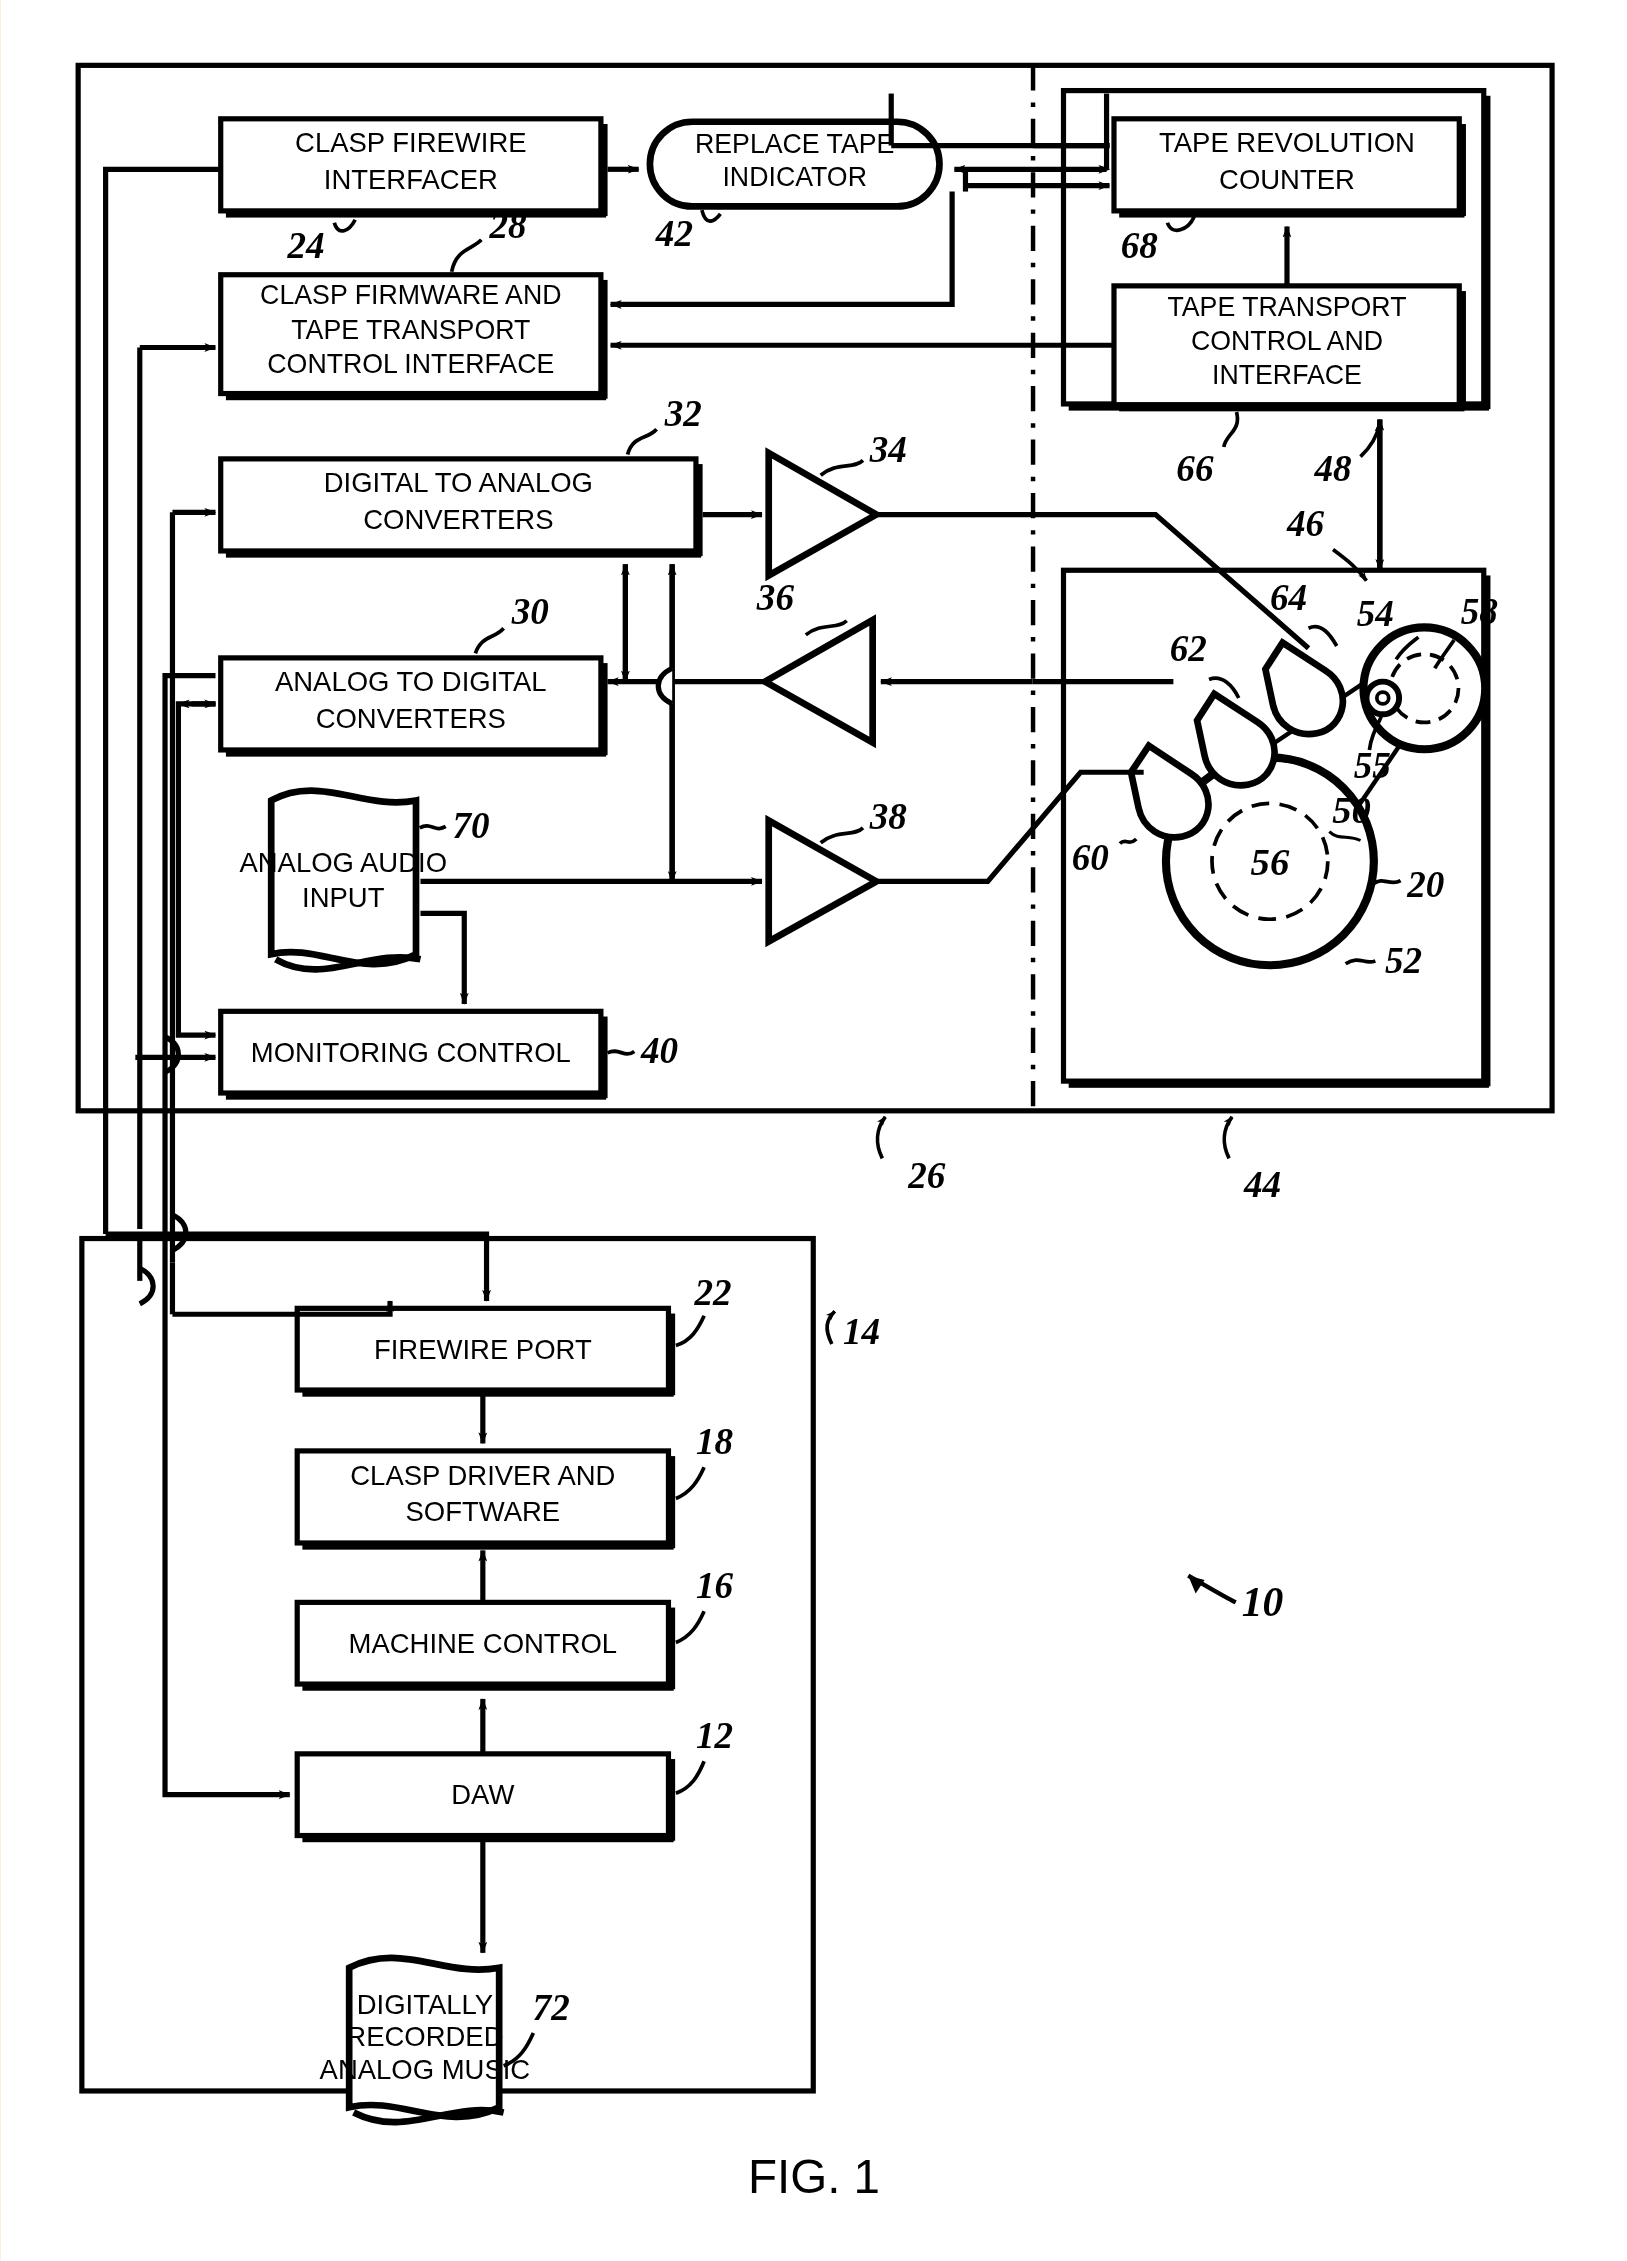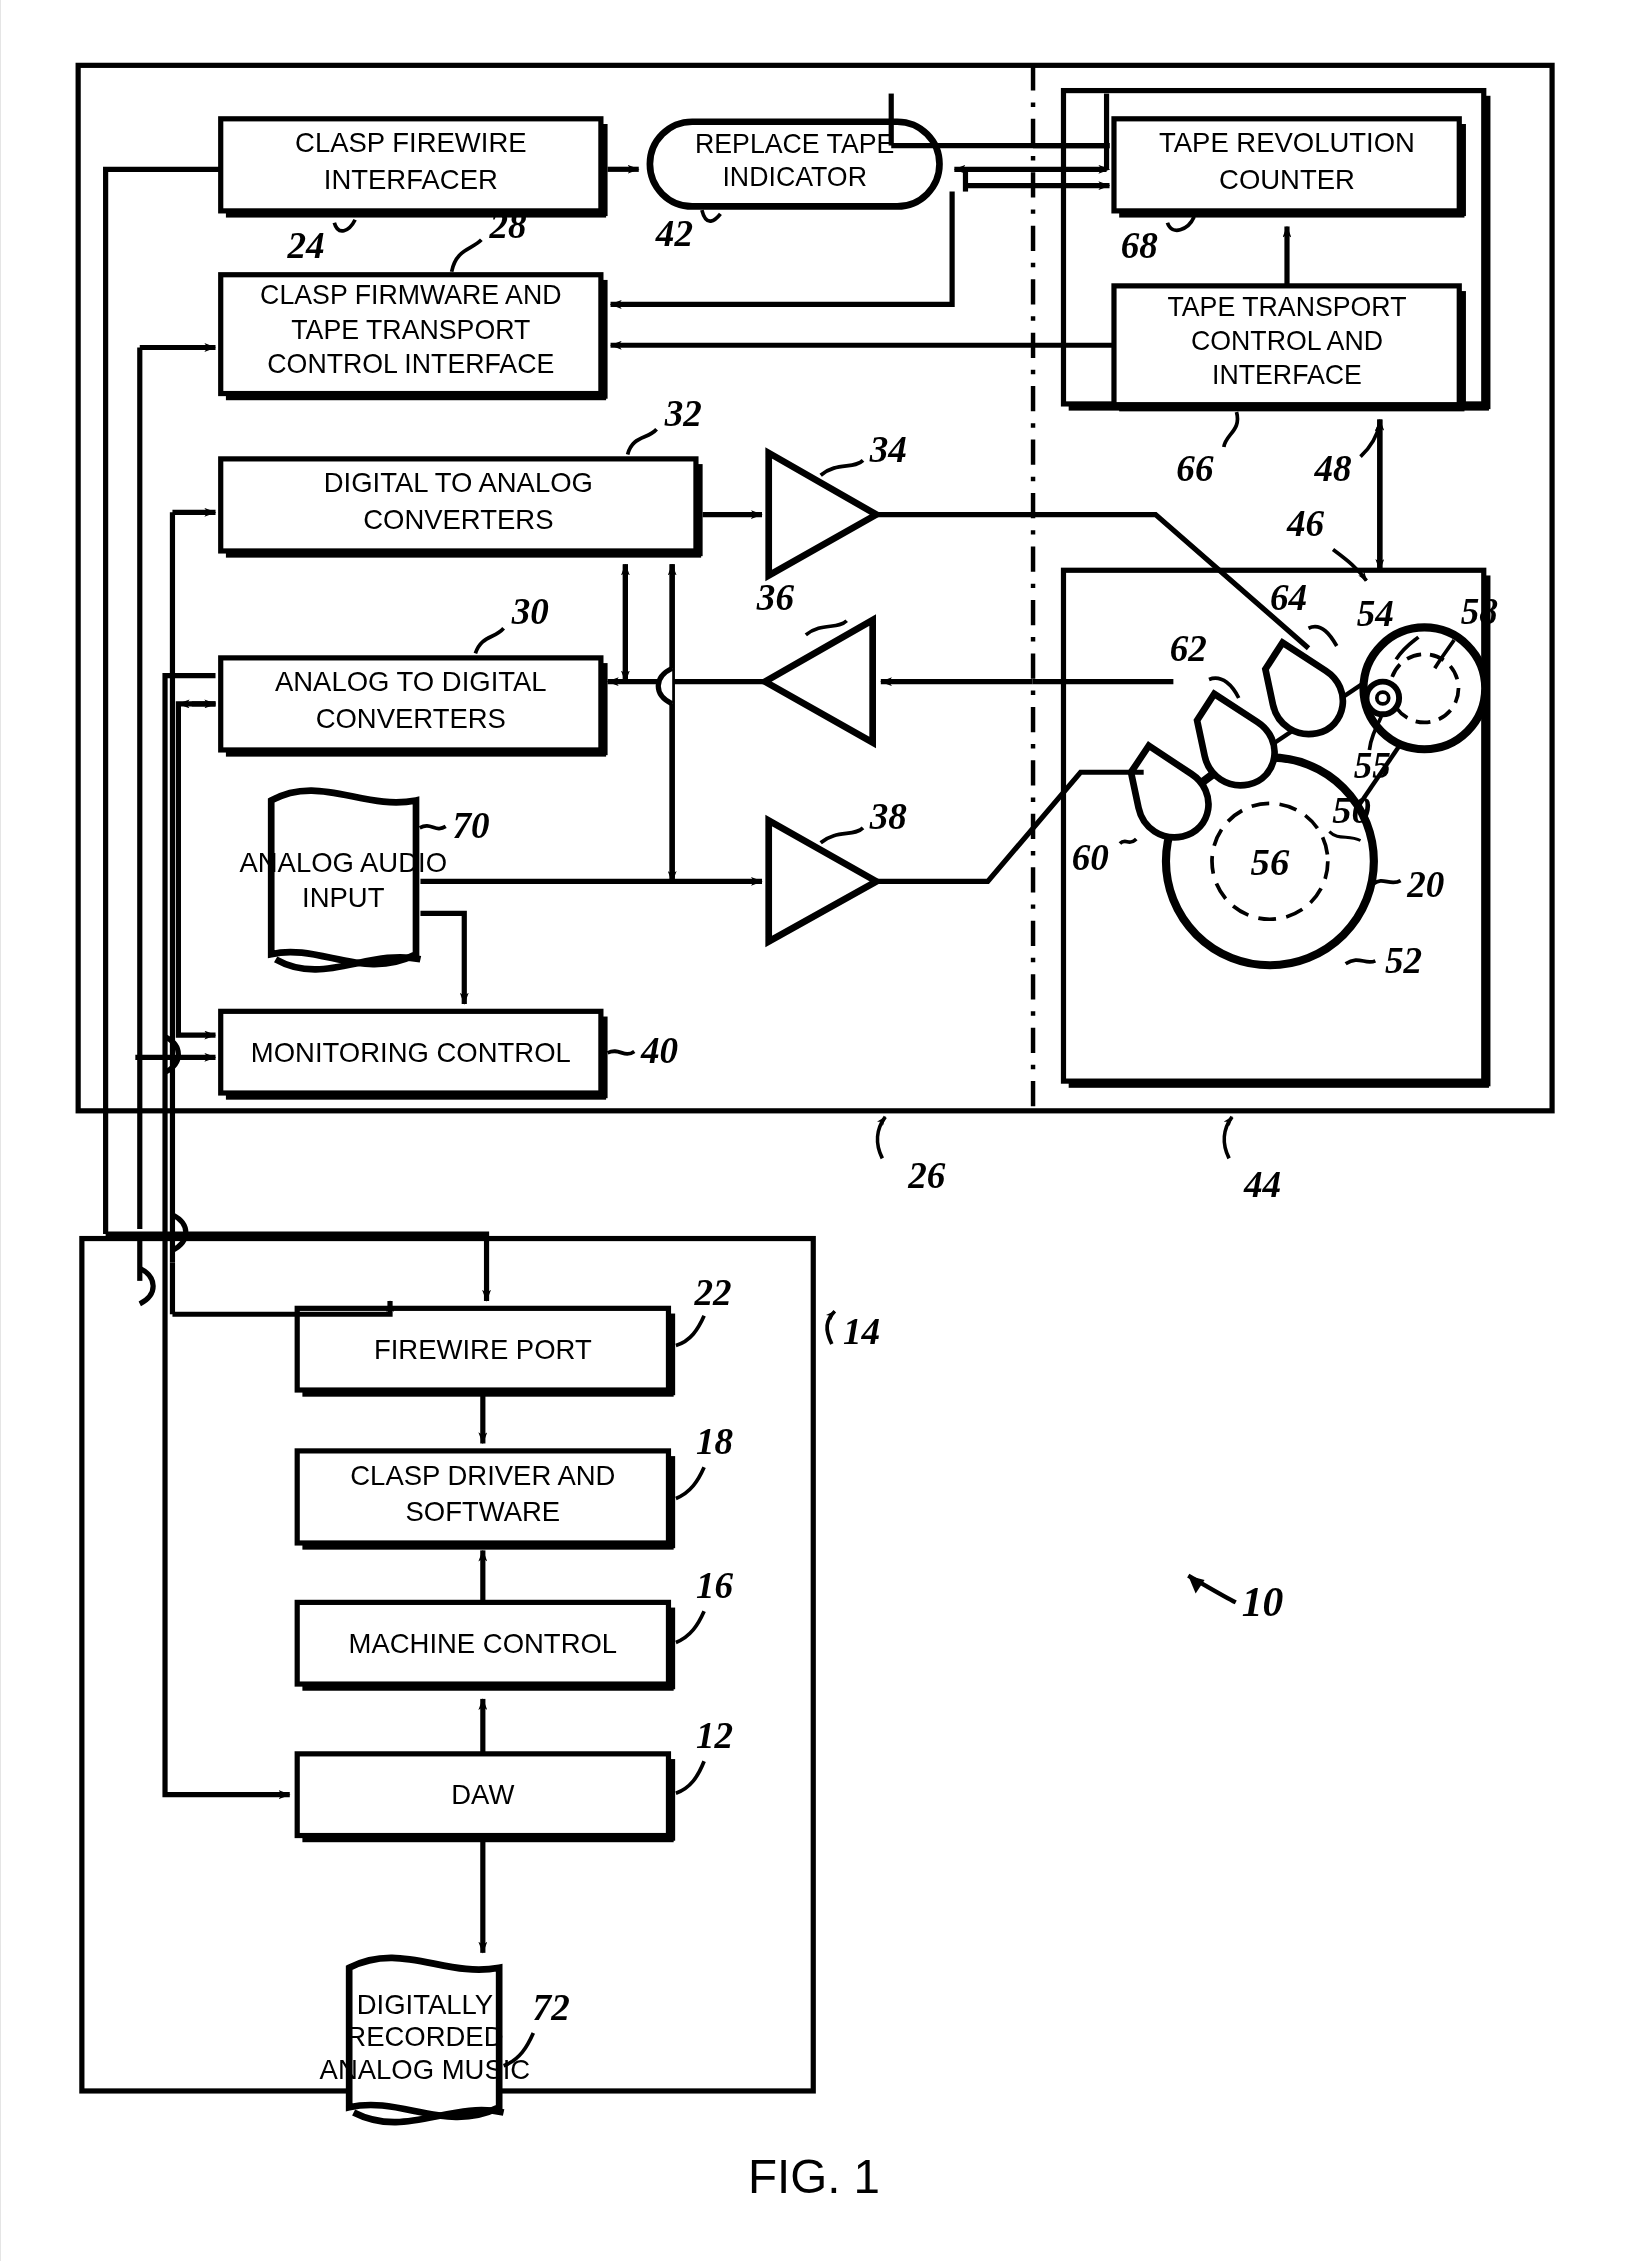--- a/index.html
+++ b/index.html
@@ -1,17 +1,17 @@
 <!DOCTYPE html>
 <html style="font-size:12px"><head>
 <meta charset="utf-8">
 <style>
   html,body{margin:0;padding:0;background:#ffffff;}
   body{width:1628px;height:2261px;font-family:"Liberation Sans",sans-serif;}
-  #fig{position:relative;width:1628px;height:2261px;overflow:hidden;background:#737373;}
+  #fig{position:relative;width:1628px;height:2261px;overflow:hidden;background:#eab308;}
   svg{display:block;}
   .bt{ font-family:"Liberation Sans",sans-serif; font-weight:400; fill:#000; text-anchor:middle; }
   .ref{ font-family:"Liberation Serif",serif; font-style:italic; font-weight:700; fill:#000; text-anchor:middle; }
   .cap{ font-family:"Liberation Sans",sans-serif; fill:#000; text-anchor:middle; font-size:64px; }
 </style>
 </head>
 <body>
 
 <div id="fig">
 <svg width="1628" height="2261" viewBox="0 0 2192 3045" xmlns="http://www.w3.org/2000/svg">

